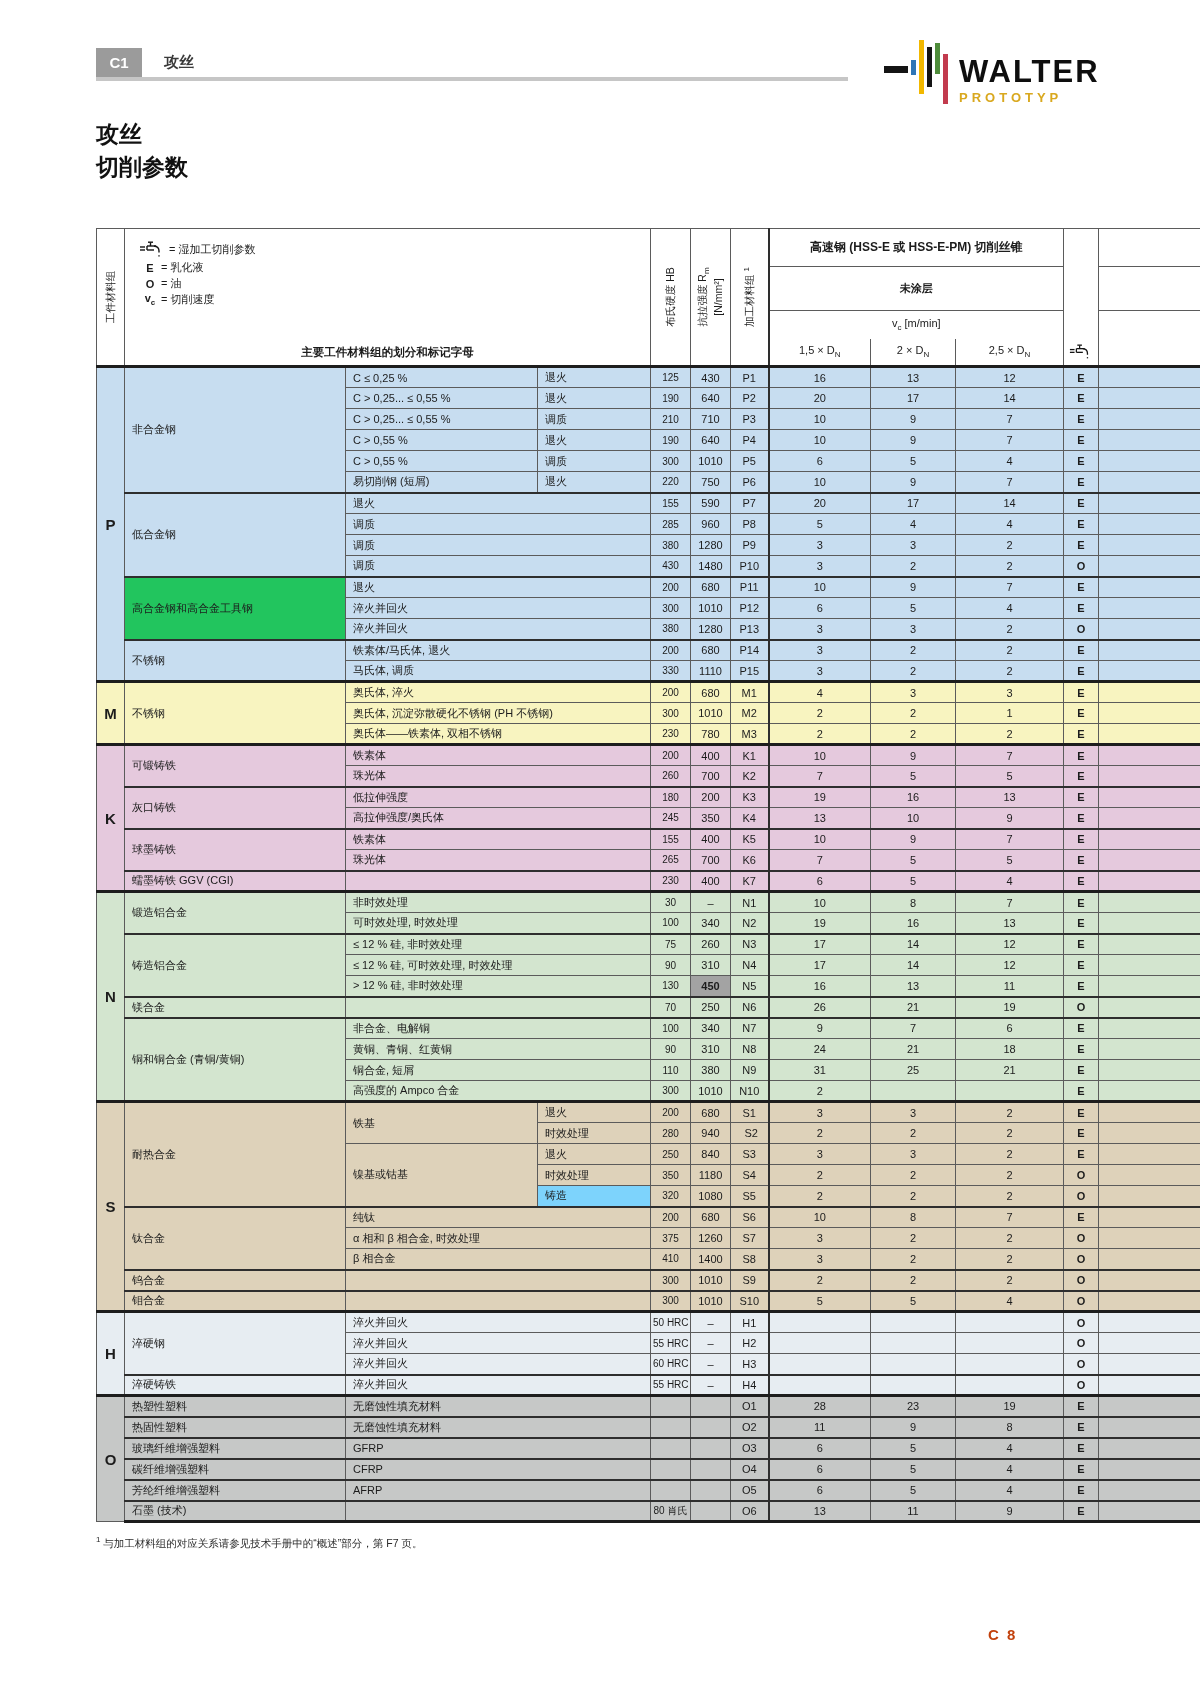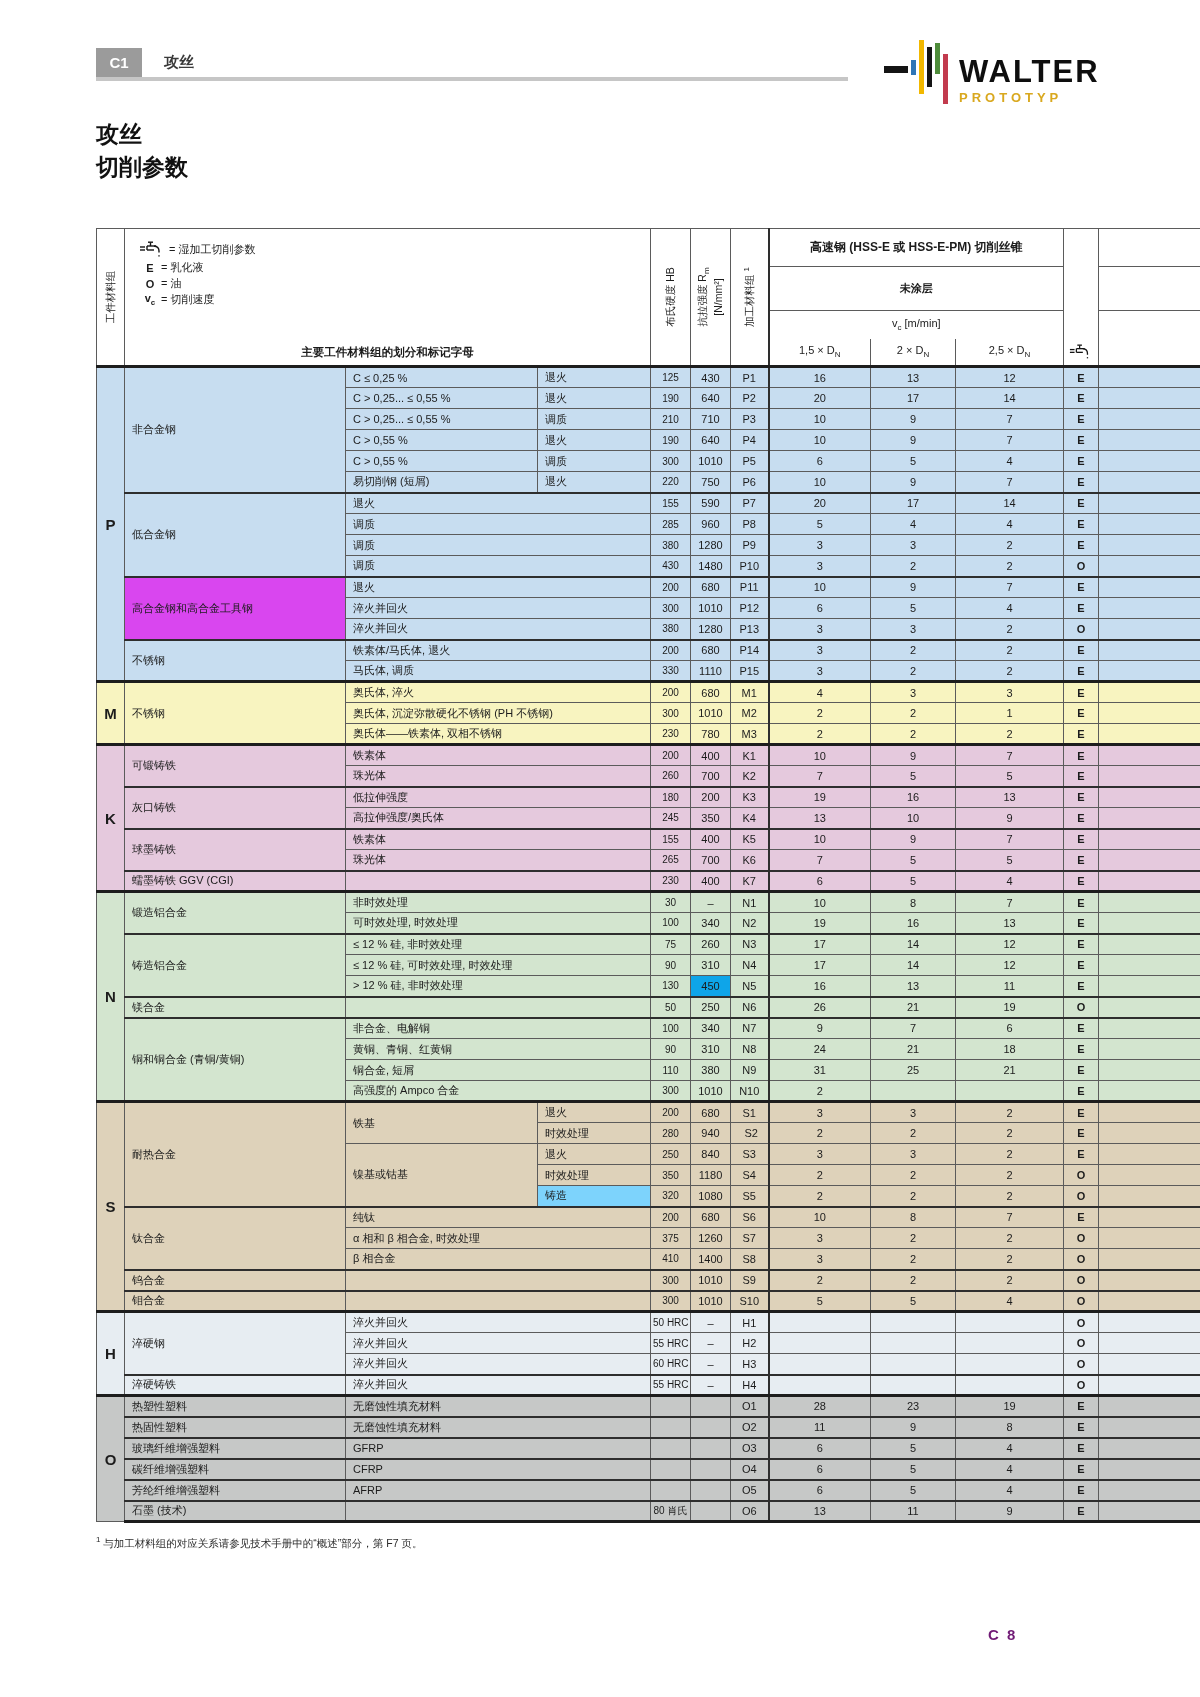--- a/index.html
+++ b/index.html
@@ -62,21 +62,21 @@
   .h-legend { vertical-align:top; }
   .legend { position:relative; height:100%; min-height:132px; padding:10px 0 0 14px; }
   .leg-line { display:flex; align-items:center; margin-bottom:1px; font-size:11px; }
   .leg-key { width:22px; font-weight:bold; }
   .leg-tap { margin-right:4px; }
   .leg-main { position:absolute; left:0; right:0; bottom:5px; text-align:center; font-weight:bold; font-size:11.5px; }
 
   sub { font-size:8px; } sup { font-size:8px; }
 
   .footnote { position:absolute; left:96px; top:1535px; font-size:10.5px; color:#2a2a2a; }
-  .page-number { position:absolute; left:988px; top:1626px; font-size:15px; letter-spacing:2px; color:#701a75; font-weight:bold; }
+  .page-number { position:absolute; left:988px; top:1626px; font-size:15px; letter-spacing:2px; color:#c2410c; font-weight:bold; }
 </style>
 </head>
 <body>
 
 <div class="page">
 
   <div class="chapter-row">
     <div class="chapter-tab">C1</div>
     <div class="chapter-title">攻丝</div>
   </div>
@@ -323,21 +323,21 @@
             <td class="c-hb" style="background: rgb(199, 221, 240);">430</td>
             <td class="c-rm" style="background: rgb(199, 221, 240);">1480</td>
             <td class="c-mat" style="background: rgb(199, 221, 240);">P10</td>
             <td class="c-v c-v1" style="background: rgb(199, 221, 240);">3</td>
             <td class="c-v" style="background: rgb(199, 221, 240);">2</td>
             <td class="c-v" style="background: rgb(199, 221, 240);">2</td>
             <td class="c-cool" style="background: rgb(199, 221, 240);">O</td>
             <td class="c-extra" style="background: rgb(199, 221, 240);"></td>
           </tr>
           <tr class="grp-start">
-            <td class="c-name" rowspan="3" style="background: #d946ef;">高合金钢和高合金工具钢</td>
+            <td class="c-name" rowspan="3" style="background: #22c55e;">高合金钢和高合金工具钢</td>
             <td class="c-sub" colspan="2" style="background: rgb(199, 221, 240);">退火</td>
             <td class="c-hb" style="background: rgb(199, 221, 240);">200</td>
             <td class="c-rm" style="background: rgb(199, 221, 240);">680</td>
             <td class="c-mat" style="background: rgb(199, 221, 240);">P11</td>
             <td class="c-v c-v1" style="background: rgb(199, 221, 240);">10</td>
             <td class="c-v" style="background: rgb(199, 221, 240);">9</td>
             <td class="c-v" style="background: rgb(199, 221, 240);">7</td>
             <td class="c-cool" style="background: rgb(199, 221, 240);">E</td>
             <td class="c-extra" style="background: rgb(199, 221, 240);"></td>
           </tr>
@@ -546,32 +546,32 @@
             <td class="c-mat" style="background: rgb(211, 229, 207);">N4</td>
             <td class="c-v c-v1" style="background: rgb(211, 229, 207);">17</td>
             <td class="c-v" style="background: rgb(211, 229, 207);">14</td>
             <td class="c-v" style="background: rgb(211, 229, 207);">12</td>
             <td class="c-cool" style="background: rgb(211, 229, 207);">E</td>
             <td class="c-extra" style="background: rgb(211, 229, 207);"></td>
           </tr>
           <tr class="">
             <td class="c-sub" colspan="2" style="background: rgb(211, 229, 207);">&gt; 12 % 硅, 非时效处理</td>
             <td class="c-hb" style="background: rgb(211, 229, 207);">130</td>
-            <td class="c-rm" style="background: #0ea5e9;">450</td>
+            <td class="c-rm" style="background: #a3a3a3; font-weight: bold;">450</td>
             <td class="c-mat" style="background: rgb(211, 229, 207);">N5</td>
             <td class="c-v c-v1" style="background: rgb(211, 229, 207);">16</td>
             <td class="c-v" style="background: rgb(211, 229, 207);">13</td>
             <td class="c-v" style="background: rgb(211, 229, 207);">11</td>
             <td class="c-cool" style="background: rgb(211, 229, 207);">E</td>
             <td class="c-extra" style="background: rgb(211, 229, 207);"></td>
           </tr>
           <tr class="grp-start">
             <td class="c-name" rowspan="1" style="background: rgb(211, 229, 207);">镁合金</td>
             <td class="c-sub" colspan="2" style="background: rgb(211, 229, 207);"></td>
-            <td class="c-hb" style="background: rgb(211, 229, 207);">50</td>
+            <td class="c-hb" style="background: rgb(211, 229, 207);">70</td>
             <td class="c-rm" style="background: rgb(211, 229, 207);">250</td>
             <td class="c-mat" style="background: rgb(211, 229, 207);">N6</td>
             <td class="c-v c-v1" style="background: rgb(211, 229, 207);">26</td>
             <td class="c-v" style="background: rgb(211, 229, 207);">21</td>
             <td class="c-v" style="background: rgb(211, 229, 207);">19</td>
             <td class="c-cool" style="background: rgb(211, 229, 207);">O</td>
             <td class="c-extra" style="background: rgb(211, 229, 207);"></td>
           </tr>
           <tr class="grp-start">
             <td class="c-name" rowspan="4" style="background: rgb(211, 229, 207);">铜和铜合金 (青铜/黄铜)</td>

